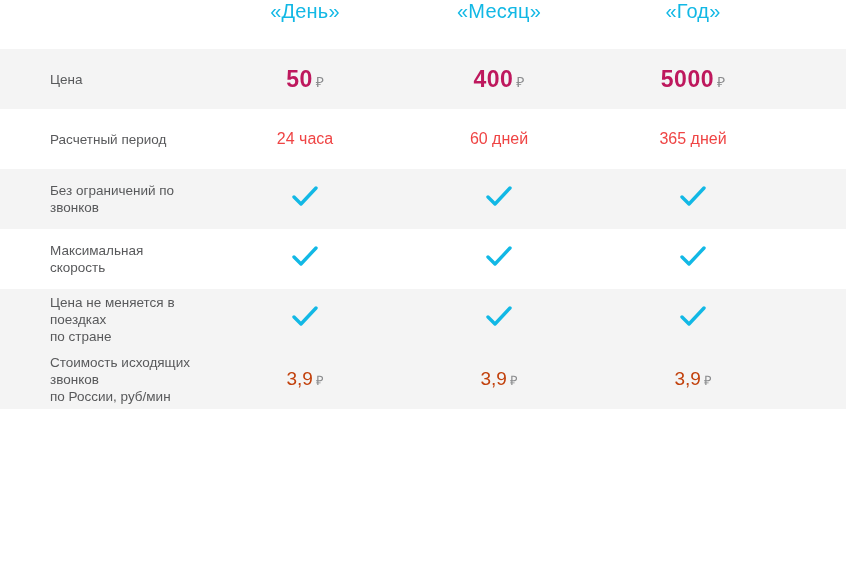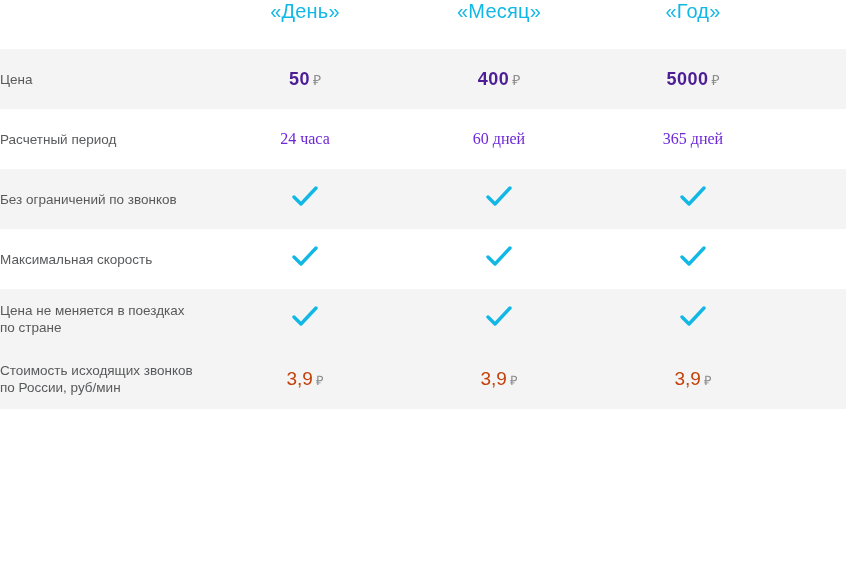--- a/index.html
+++ b/index.html
@@ -37,47 +37,47 @@
 
   tbody tr.row-odd  { background: #f4f4f4; }
   tbody tr.row-even { background: #ffffff; }
 
   tbody td {
     padding: 0;
     height: 60px;
     vertical-align: middle;
   }
   td.label {
+    padding-left: 50px;
     padding-right: 8px;
     font-size: 13.5px;
     line-height: 17px;
     color: #58595b;
   }
   td.value {
     text-align: center;
     font-size: 16px;
     color: #58595b;
   }
   td.tail { background: inherit; }
 
   .price-num {
-    font-size: 18px;
+    font-size: 23px;
     font-weight: bold;
-    color: #4c1d95;
+    color: #be185d;
     letter-spacing: .5px;
   }
   .price-cur {
     font-size: 14px;
     color: #8a8b8d;
     margin-left: 3px;
   }
   .period {
     font-size: 16px;
-    color: #6d28d9;
-    font-family: Liberation Serif, serif;
+    color: #ef4444;
   }
   .rate-num {
     font-size: 19px;
     color: #c2410c;
   }
   .rate-cur {
     font-size: 13px;
     color: #8a8b8d;
     margin-left: 3px;
   }

